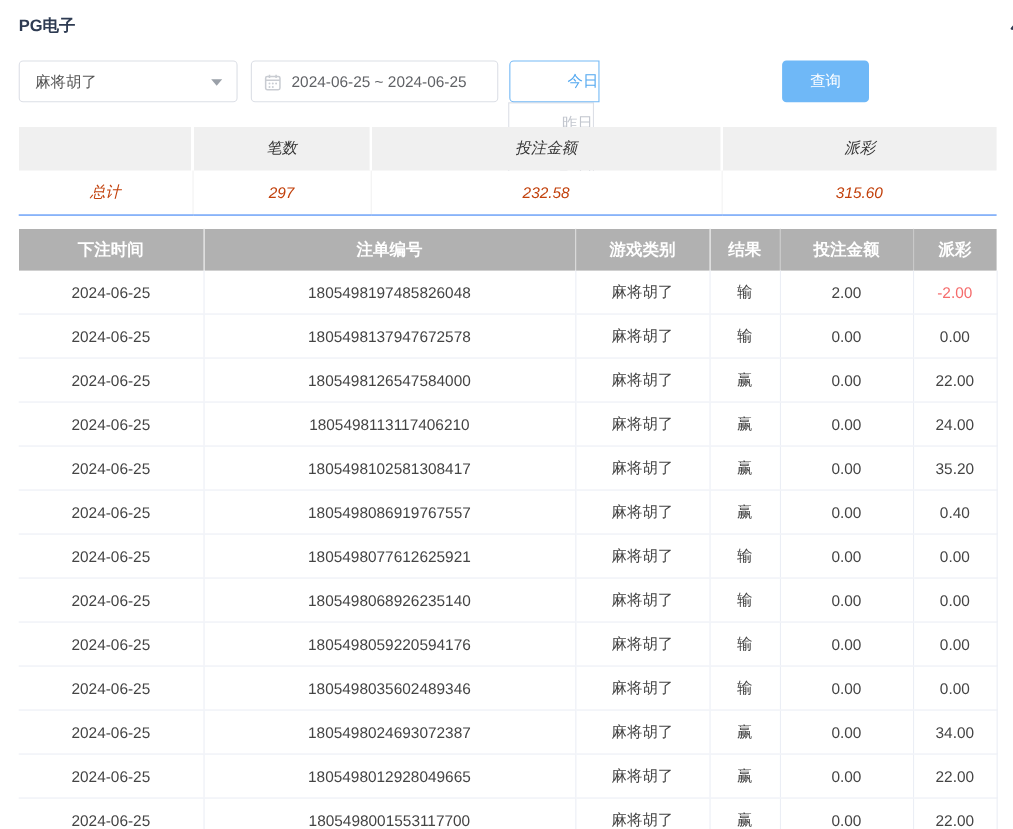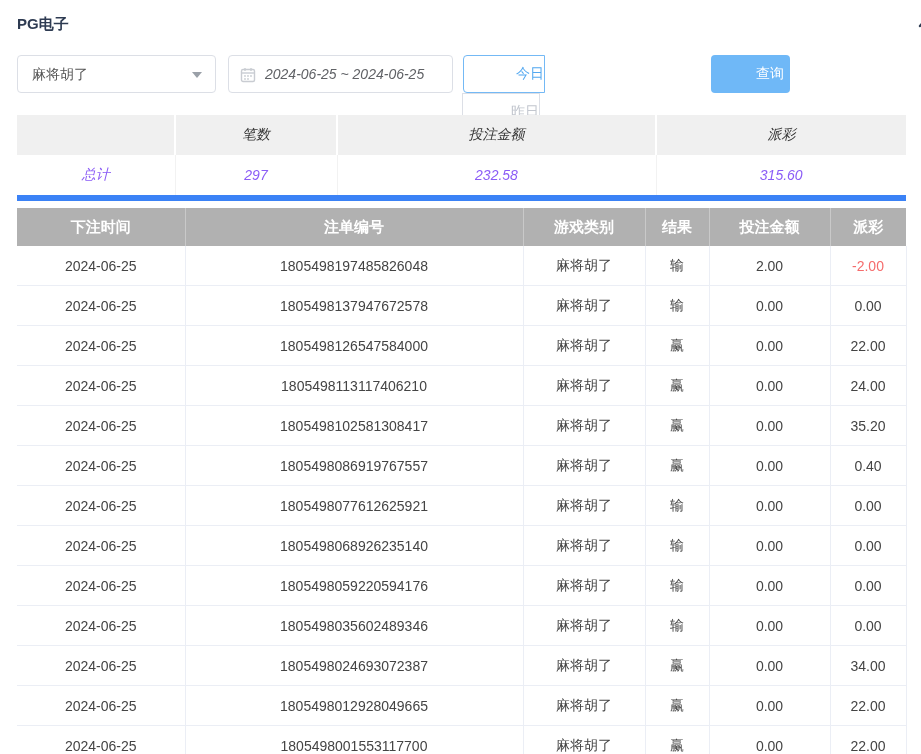--- a/index.html
+++ b/index.html
@@ -20,48 +20,47 @@
   .select-value{position:absolute;left:14px;top:0;line-height:36px;font-size:14px;color:#555;}
   .caret-down{
     position:absolute;right:13px;top:16px;width:0;height:0;
     border-left:5px solid transparent;border-right:5px solid transparent;border-top:6px solid #9aa0a8;
   }
   .date-box{
     position:absolute;left:211px;top:0;width:225px;height:38px;box-sizing:border-box;
     border:1px solid #dcdfe6;border-radius:4px;background:#fff;cursor:pointer;
   }
   .cal-icon{position:absolute;left:11px;top:11px;opacity:.75;}
-  .date-value{position:absolute;left:36px;top:0;line-height:36px;font-size:14px;color:#606266;white-space:nowrap;font-style:italic;}
+  .date-value{position:absolute;left:36px;top:0;line-height:36px;font-size:14px;color:#606266;white-space:nowrap;}
   .btn-group{position:absolute;left:446px;top:0;height:38px;}
   .qbtn{
     float:left;height:38px;box-sizing:border-box;border:1px solid #dcdfe6;background:#fff;
     font-size:14px;color:#c3c7cf;padding:0;text-align:right;cursor:pointer;
     font-family:"Liberation Sans","DejaVu Sans",sans-serif;
   }
   .qbtn.b1{width:82px;border-radius:4px 0 0 4px;}
   .qbtn.b2{width:78px;margin-left:-1px;}
   .qbtn.b3{width:78px;margin-left:-1px;border-radius:0 4px 4px 0;}
   .qbtn.active{border:1px solid #74b9f5;color:#53a8f0;position:relative;z-index:2;}
   .search-btn{
     position:absolute;left:694px;top:0;width:79px;height:38px;border:none;border-radius:4px;
     background:#6fb8f7;color:#fff;font-size:14px;cursor:pointer;
     font-family:"Liberation Sans","DejaVu Sans",sans-serif;
-    text-align:right;
   }
   
   table{border-collapse:collapse;table-layout:fixed;}
   td,th{font-size:14px;font-weight:normal;text-align:center;overflow:hidden;white-space:nowrap;}
   .summary-table{position:absolute;top:115px;left:17px;width:889px;font-style:italic;}
   .summary-table th{
     height:38px;background:#f0f0f0;color:#333;border-left:2px solid #fff;
   }
   .summary-table th:first-child{border-left:none;}
   .summary-table td{
-    height:38px;background:#fff;color:#8b5cf6;
-    border-bottom:6px solid #3b82f6;border-left:1px solid #f2f2f2;margin-top:16px;
+    height:38px;background:#fff;color:#c2410c;
+    border-bottom:1px solid #3b82f6;border-left:1px solid #f2f2f2;margin-top:16px;
   }
   .summary-table td:first-child{border-left:none;}
   .records-table{position:absolute;top:208px;left:17px;width:889px;}
   .records-table th{
     height:36px;background:#b1b1b1;color:#fff;font-weight:bold;font-size:15px;
     border-left:1px solid #c9c9c9;
     margin-left:35px;
   }
   .records-table th:first-child{border-left:none;}
   .records-table td{

